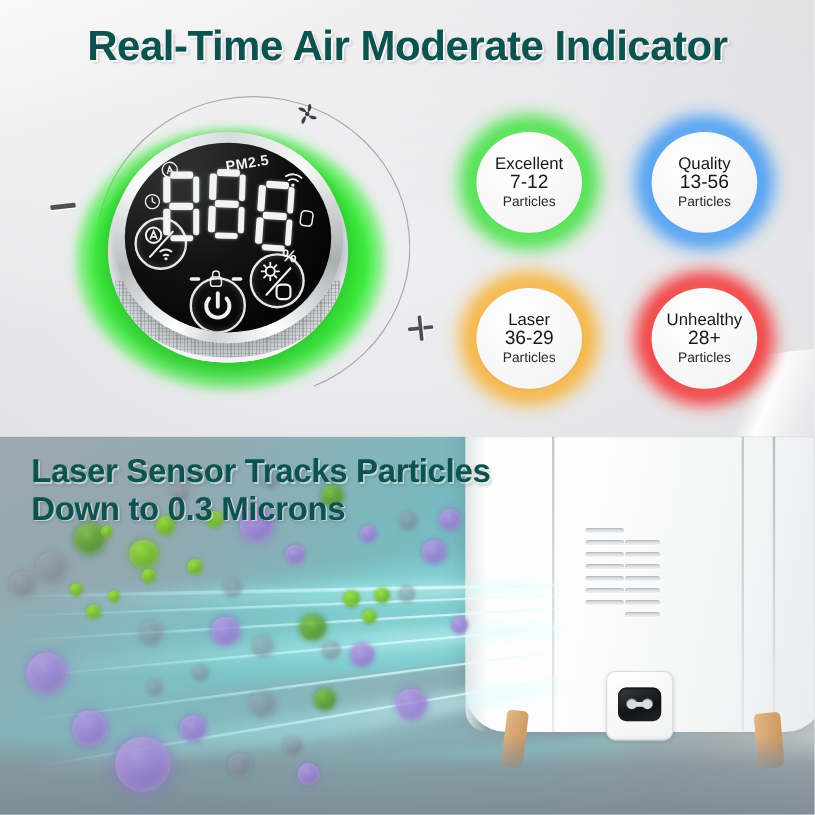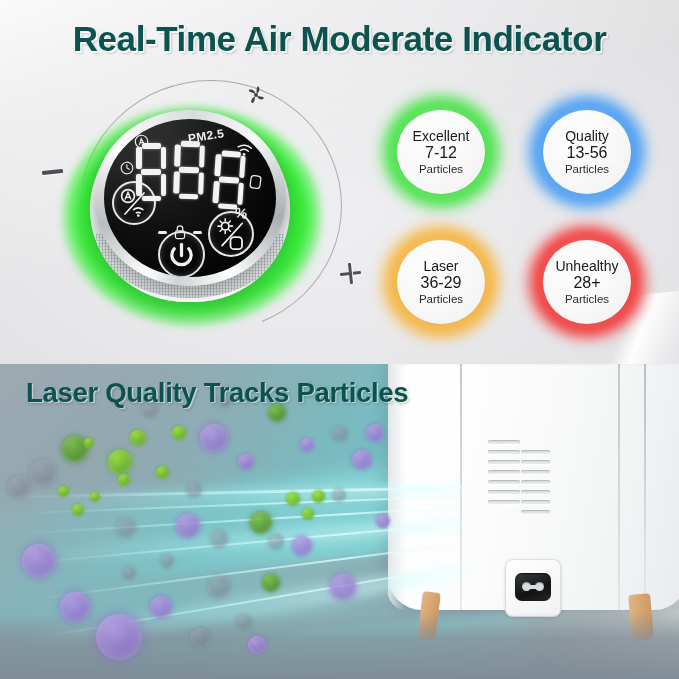--- a/index.html
+++ b/index.html
@@ -502,17 +502,18 @@
         <i class="micro" style="left: 332px; top: 62px; width: 16px; height: 16px; background: radial-gradient(circle at 38% 32%, rgba(150, 155, 168, 0.75) 0%, rgba(105, 110, 125, 0.7) 62%, rgba(60, 60, 80, 0.35) 100%); box-shadow: rgba(105, 110, 125, 0.7) 0px 0px 4.48px, rgba(255, 255, 255, 0.35) 0px 0px 4.8px inset; opacity: 0.62; filter: blur(0.2px);"></i>
         <i class="micro" style="left: 268px; top: 170px; width: 16px; height: 16px; background: radial-gradient(circle at 38% 32%, rgba(150, 155, 168, 0.75) 0%, rgba(105, 110, 125, 0.7) 62%, rgba(60, 60, 80, 0.35) 100%); box-shadow: rgba(105, 110, 125, 0.7) 0px 0px 4.48px, rgba(255, 255, 255, 0.35) 0px 0px 4.8px inset; opacity: 0.62; filter: blur(0.2px);"></i>
         <i class="micro" style="left: 208px; top: 212px; width: 22px; height: 22px; background: radial-gradient(circle at 38% 32%, rgba(150, 155, 168, 0.75) 0%, rgba(105, 110, 125, 0.7) 62%, rgba(60, 60, 80, 0.35) 100%); box-shadow: rgba(105, 110, 125, 0.7) 0px 0px 6.16px, rgba(255, 255, 255, 0.35) 0px 0px 6.6px inset; opacity: 0.62; filter: blur(0.2px);"></i>
         <i class="micro" style="left: 122px; top: 202px; width: 14px; height: 14px; background: radial-gradient(circle at 38% 32%, rgba(150, 155, 168, 0.75) 0%, rgba(105, 110, 125, 0.7) 62%, rgba(60, 60, 80, 0.35) 100%); box-shadow: rgba(105, 110, 125, 0.7) 0px 0px 3.92px, rgba(255, 255, 255, 0.35) 0px 0px 4.2px inset; opacity: 0.62; filter: blur(0.2px);"></i>
         <i class="micro" style="left: 72px; top: 140px; width: 12px; height: 12px; background: radial-gradient(circle at 38% 32%, rgba(150, 225, 40, 0.95) 0%, rgba(96, 175, 20, 0.9) 62%, rgba(60, 60, 80, 0.35) 100%); box-shadow: rgba(96, 175, 20, 0.9) 0px 0px 3.36px, rgba(255, 255, 255, 0.35) 0px 0px 3.6px inset; opacity: 0.9; filter: blur(0.4px);"></i>
         <i class="micro" style="left: 90px; top: 128px; width: 10px; height: 10px; background: radial-gradient(circle at 38% 32%, rgba(150, 225, 40, 0.95) 0%, rgba(96, 175, 20, 0.9) 62%, rgba(60, 60, 80, 0.35) 100%); box-shadow: rgba(96, 175, 20, 0.9) 0px 0px 2.8px, rgba(255, 255, 255, 0.35) 0px 0px 3px inset; opacity: 0.9; filter: blur(0.4px);"></i>
         <i class="micro" style="left: 58px; top: 122px; width: 11px; height: 11px; background: radial-gradient(circle at 38% 32%, rgba(150, 225, 40, 0.95) 0%, rgba(96, 175, 20, 0.9) 62%, rgba(60, 60, 80, 0.35) 100%); box-shadow: rgba(96, 175, 20, 0.9) 0px 0px 3.08px, rgba(255, 255, 255, 0.35) 0px 0px 3.3px inset; opacity: 0.9; filter: blur(0.4px);"></i>
       </div>
 
     <div class="bottom-headline">
-      <span class="bh2">Laser Quality Tracks Particles</span>
+      <span class="bh2">Laser Sensor Tracks Particles</span>
+      <span class="bh2">Down to 0.3 Microns</span>
     </div>
   </div>
 
 </div>
 
 </body></html>

